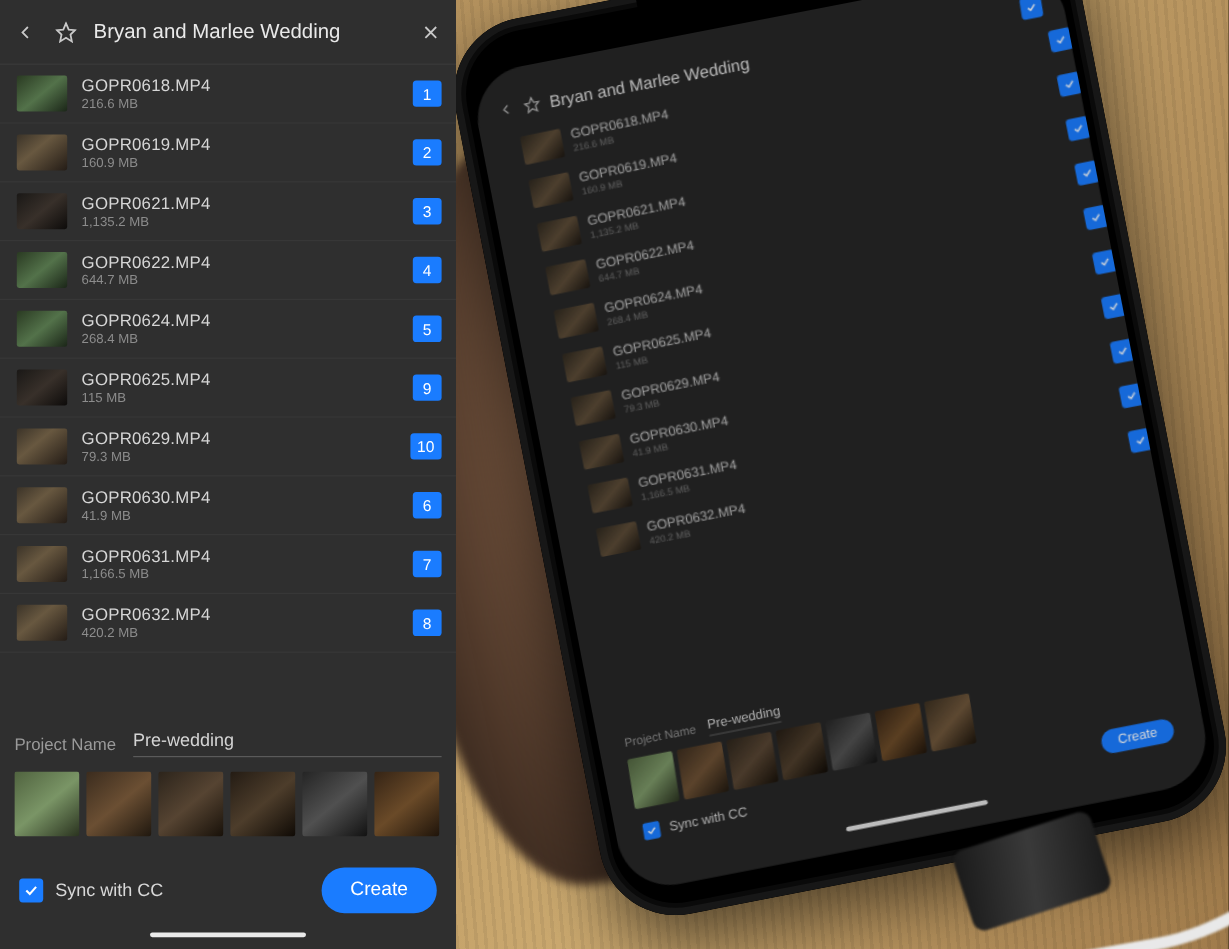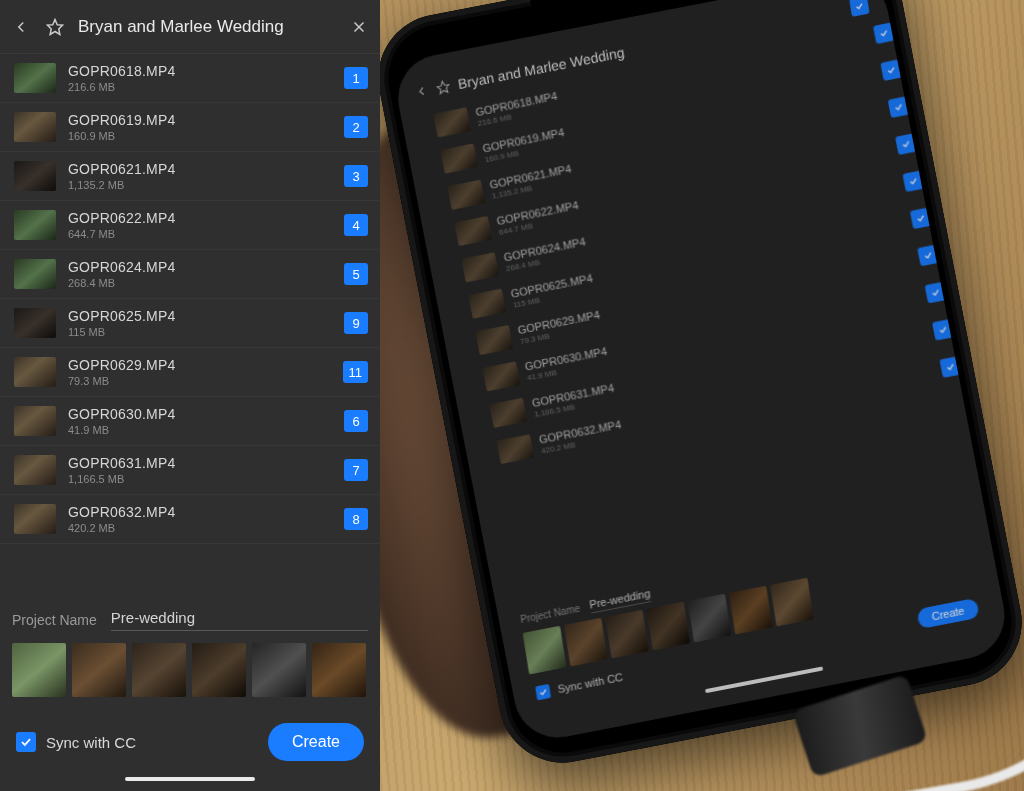--- a/index.html
+++ b/index.html
@@ -347,21 +347,21 @@
           <span class="media-size">115 MB</span>
         </div>
         <span class="badge">9</span>
       </div>
       <div class="media-row">
         <div class="thumb "></div>
         <div class="media-text">
           <span class="media-name">GOPR0629.MP4</span>
           <span class="media-size">79.3 MB</span>
         </div>
-        <span class="badge">11</span>
+        <span class="badge">10</span>
       </div>
       <div class="media-row">
         <div class="thumb "></div>
         <div class="media-text">
           <span class="media-name">GOPR0630.MP4</span>
           <span class="media-size">41.9 MB</span>
         </div>
         <span class="badge">6</span>
       </div>
       <div class="media-row">

